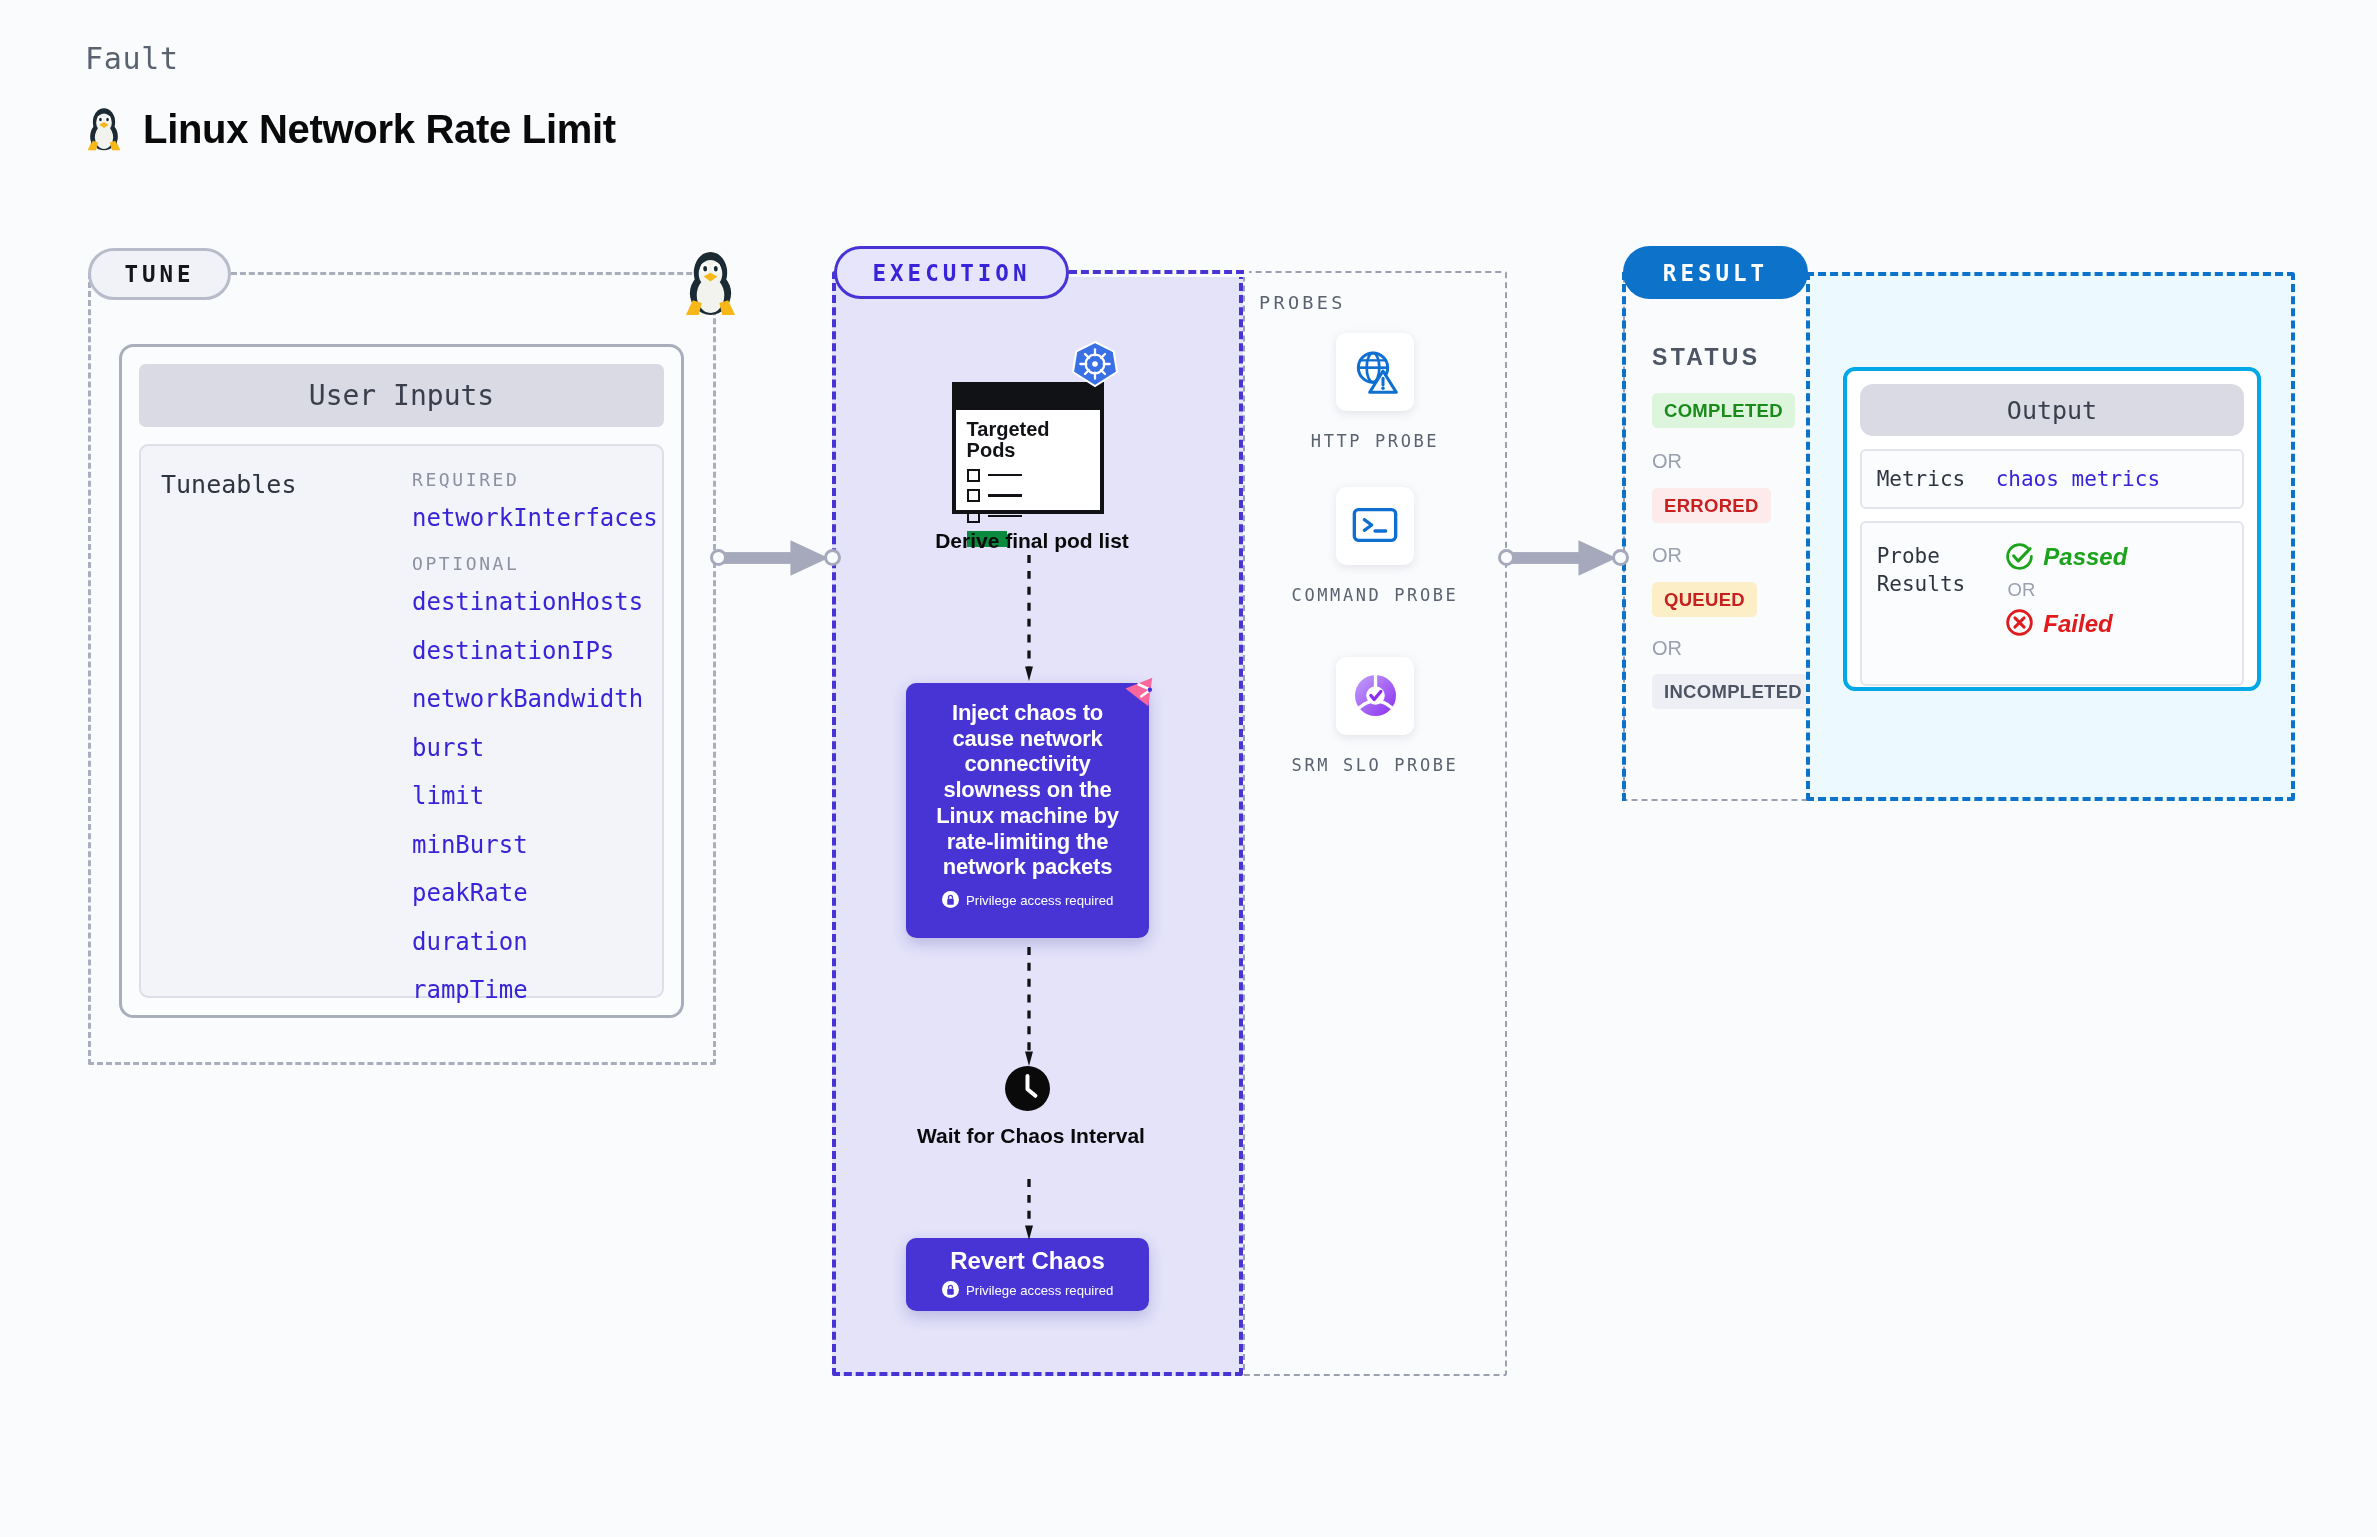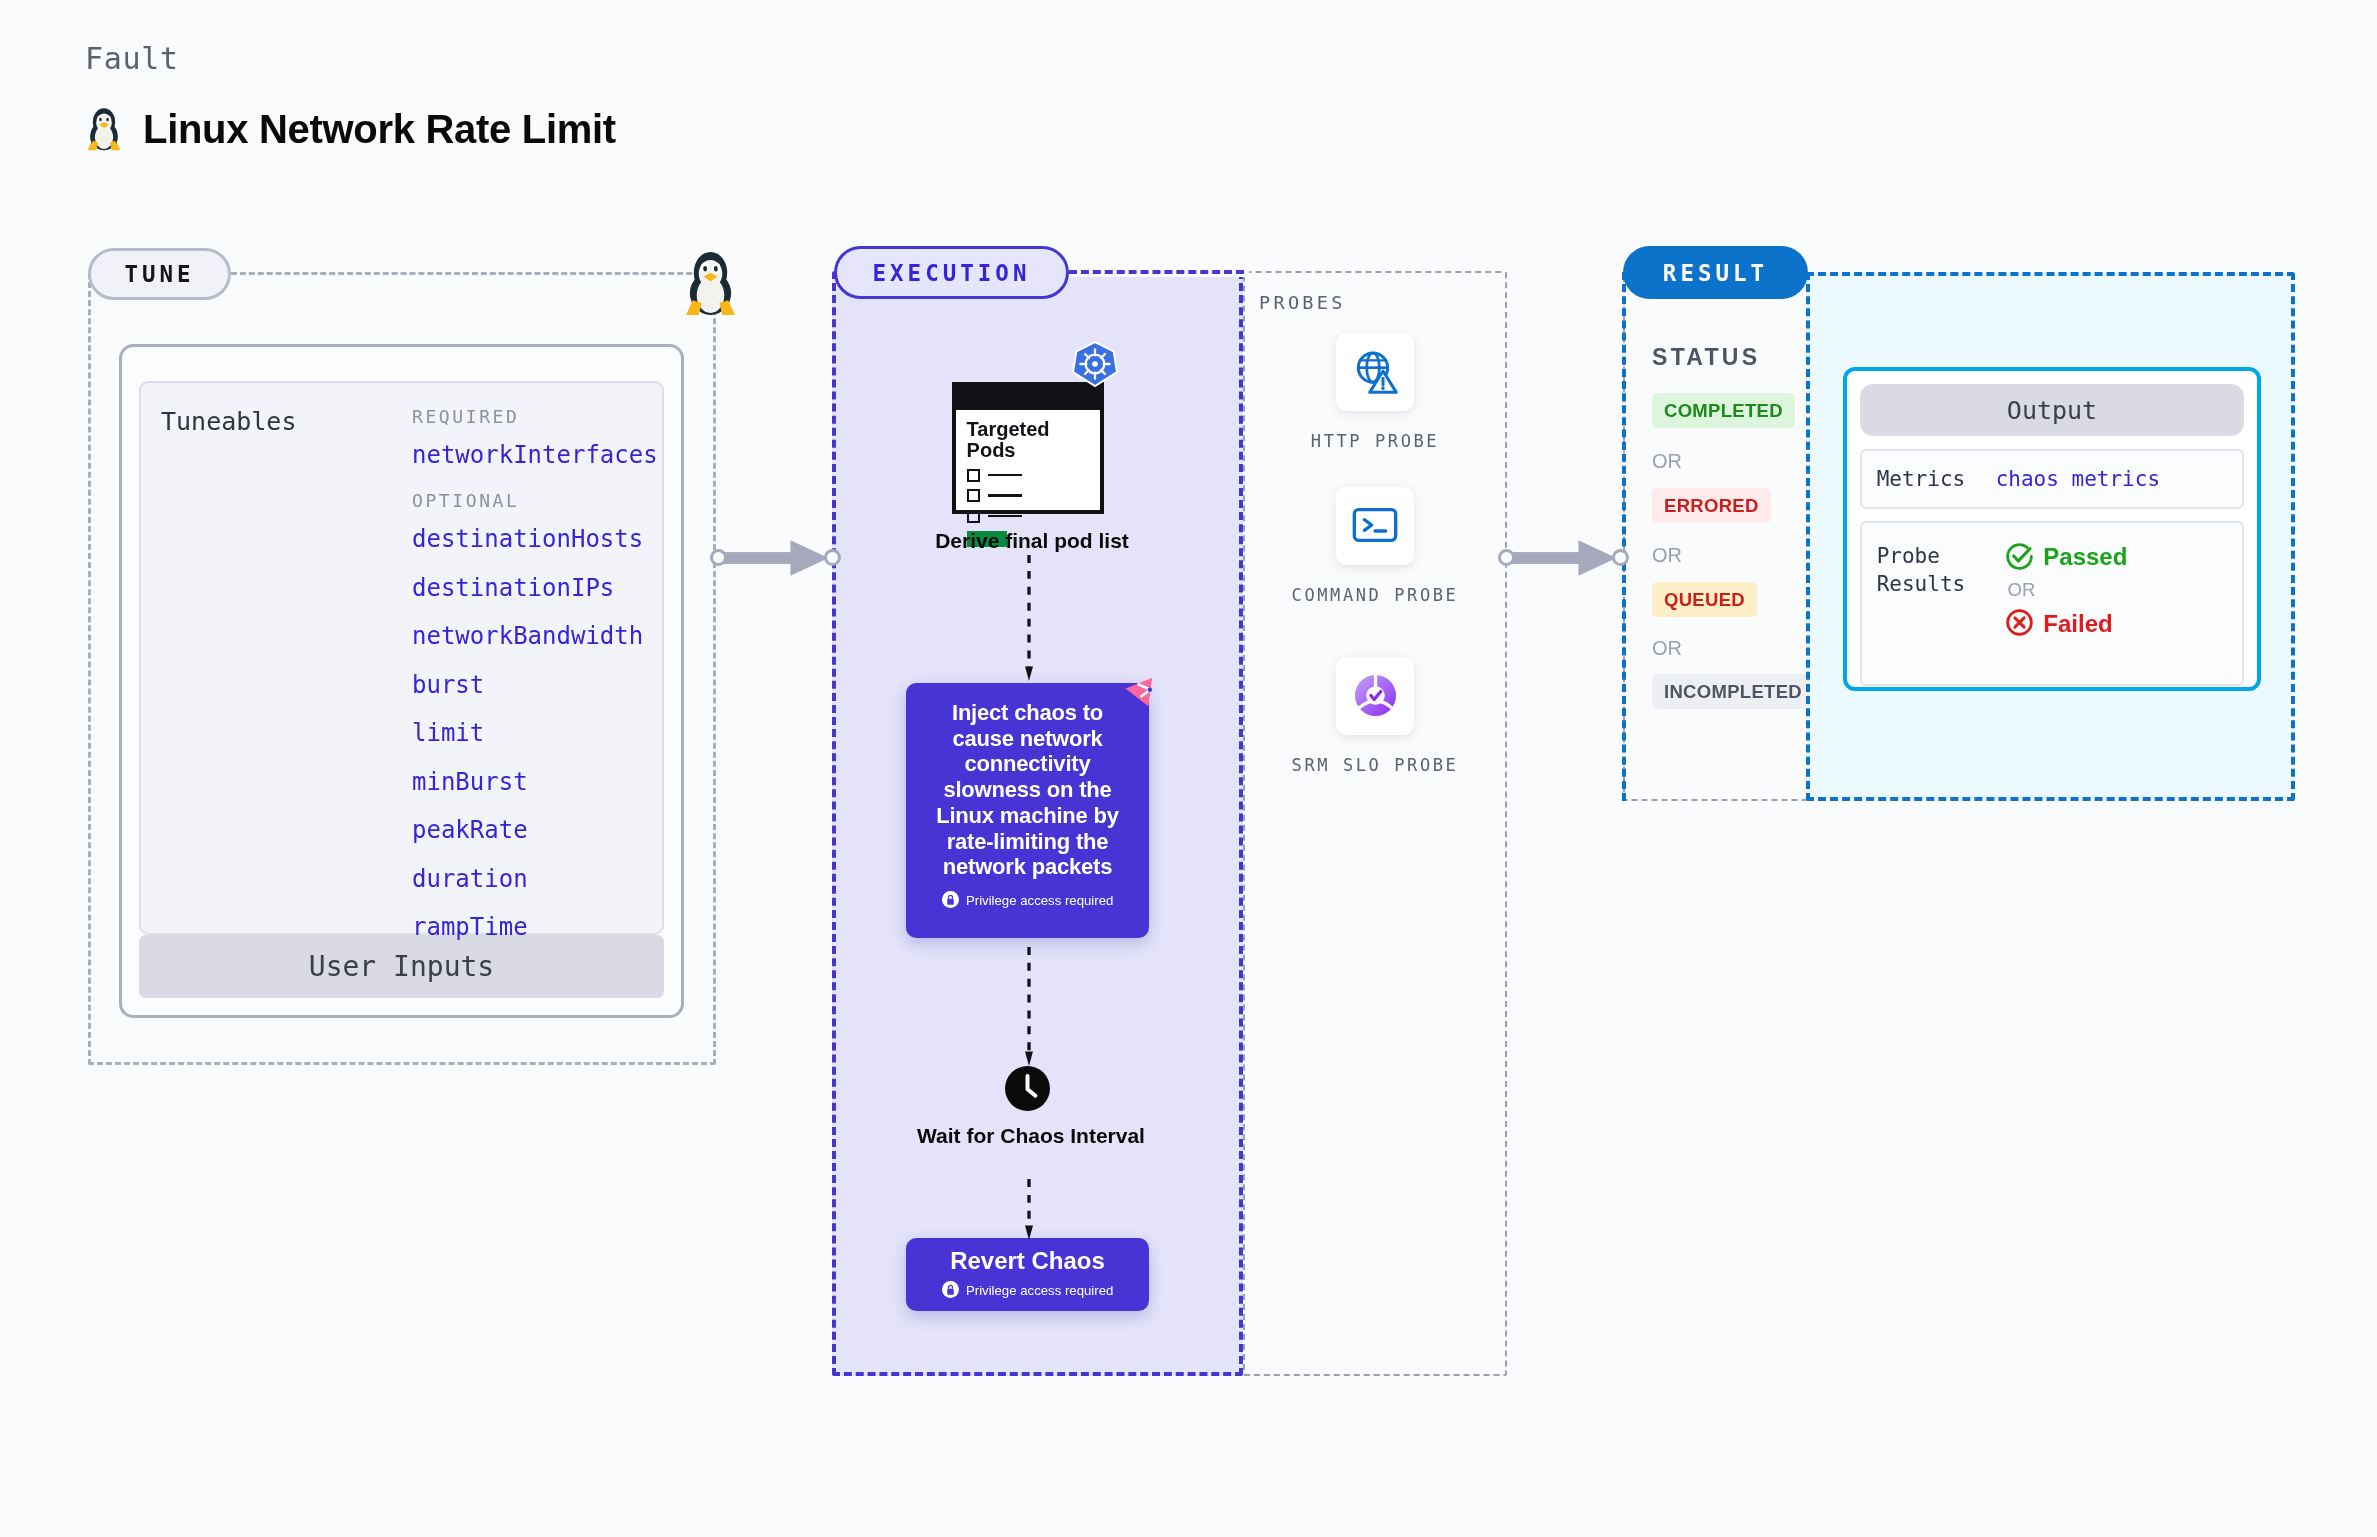--- a/index.html
+++ b/index.html
@@ -275,21 +275,21 @@
   #probe-results-row {
     margin-top: 12px; height: 165px;
     border: 2px solid #e2e4ec; border-radius: 6px; background: #fbfcfe;
     display: flex; padding-top: 18.5px;
   }
   #probe-results-key {
     font-family: "DejaVu Sans Mono", monospace;
     font-size: 21px; color: #2e3440; margin-left: 14.5px; width: 119px;
     line-height: 1.35;
   }
-  .pr-line { display: flex; align-items: center; gap: 9.3px; }
+  .pr-line { display: flex; align-items: center; gap: 9.3px; font-style: italic; }
   .pr-text { font-size: 24px; font-weight: bold; }
   .pr-or {
     font-size: 18.5px; color: #9aa0b0; margin: 6.6px 0 6.6px 2.6px;
     font-family: "Liberation Sans", sans-serif;
   }
 </style>
 </head>
 <body>
 
 <div id="header">
@@ -331,38 +331,38 @@
     <ellipse cx="35" cy="22" rx="4.2" ry="5.2" fill="#fff"></ellipse>
     <ellipse cx="23.6" cy="23" rx="2" ry="2.8" fill="#1c2b33"></ellipse>
     <ellipse cx="34.4" cy="23" rx="2" ry="2.8" fill="#1c2b33"></ellipse>
     <path d="M22 31 L29 27 L36 31 L29 36 Z" fill="#f7b718"></path>
     <path d="M11 55 L4 70 L17 70 L20 58 Z" fill="#f7b718"></path>
     <path d="M47 55 L54 70 L41 70 L38 58 Z" fill="#f7b718"></path>
   </svg>
 </div>
 
 <div id="user-inputs-card">
+  <div id="user-inputs-header">User Inputs</div>
   <div id="tuneables-box">
     <div id="tuneables-label">Tuneables</div>
     <div id="tuneables-list">
       <div class="group-head">REQUIRED</div>
       <div class="tuneable">networkInterfaces</div>
       <div class="group-head">OPTIONAL</div>
       <div class="tuneable">destinationHosts</div>
       <div class="tuneable">destinationIPs</div>
       <div class="tuneable">networkBandwidth</div>
       <div class="tuneable">burst</div>
       <div class="tuneable">limit</div>
       <div class="tuneable">minBurst</div>
       <div class="tuneable">peakRate</div>
       <div class="tuneable">duration</div>
       <div class="tuneable">rampTime</div>
     </div>
   </div>
-  <div id="user-inputs-header">User Inputs</div>
 </div>
 
 <div class="arrow-wrap" style="left:710px; top:549px; width:132px; height:17px;">
   <svg width="132" height="46" viewBox="0 0 200 70" style="position:absolute; top:-14.5px; left:0;">
     <rect x="14" y="26" width="120" height="18" fill="#a5a9bb"></rect>
     <polygon points="122,8 180,35 122,62" fill="#a5a9bb"></polygon>
   </svg>
   <div class="arrow-dot" style="left:0;"></div>
   <div class="arrow-dot" style="left:114px;"></div>
 </div>

